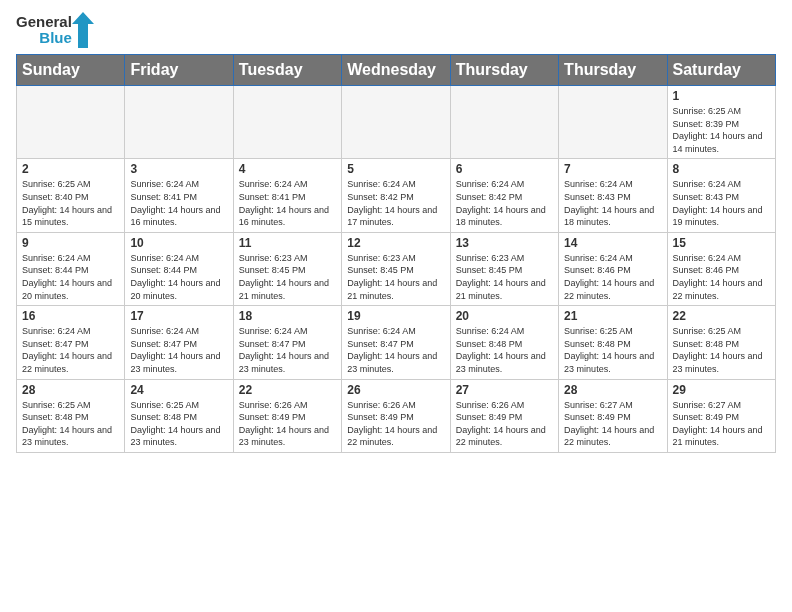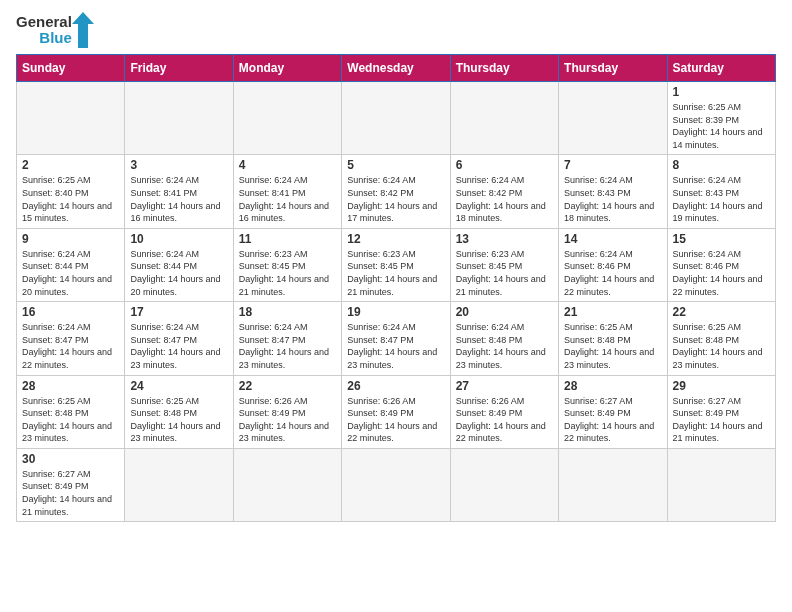--- a/index.html
+++ b/index.html
@@ -33,23 +33,23 @@
     .subtitle {
       font-size: 14px;
       color: #555;
     }
     .calendar {
       width: 100%;
       border-collapse: collapse;
       border: 1px solid #ccc;
     }
     .calendar th {
-      background: #be185d;
+      background: #737373;
       color: #fff;
-      font-size: 12px;
+      font-size: 16px;
       font-weight: bold;
       padding: 6px 5px;
       text-align: left;
       border: 1px solid #2c6db5;
     }
     .calendar td {
       vertical-align: top;
       border: 1px solid #ccc;
       padding: 3px 5px;
       width: calc(100% / 7);
@@ -97,21 +97,21 @@
     <div class="main-title"></div>
     <div class="subtitle"></div>
   </div>
 </div>
 
 <table class="calendar">
   <thead>
     <tr>
     <th>Sunday</th>
         <th>Friday</th>
-        <th>Monday</th>
+        <th>Tuesday</th>
         <th>Wednesday</th>
         <th>Thursday</th>
         <th>Thursday</th>
         <th>Saturday</th>
       </tr>
   </thead>
   <tbody id="calendar-body">
   <tr>
         <td class="empty"></td>
         <td class="empty"></td>
@@ -237,26 +237,14 @@
         </td>
         <td>
           <div class="day-number">28</div>
           <div class="day-info">Sunrise: 6:27 AM<br>Sunset: 8:49 PM<br>Daylight: 14 hours and 22 minutes.</div>
         </td>
         <td>
           <div class="day-number">29</div>
           <div class="day-info">Sunrise: 6:27 AM<br>Sunset: 8:49 PM<br>Daylight: 14 hours and 21 minutes.</div>
         </td>
       </tr>
-      <tr class="last-row">
-        <td>
-          <div class="day-number">30</div>
-          <div class="day-info">Sunrise: 6:27 AM<br>Sunset: 8:49 PM<br>Daylight: 14 hours and 21 minutes.</div>
-        </td>
-        <td class="empty"></td>
-        <td class="empty"></td>
-        <td class="empty"></td>
-        <td class="empty"></td>
-        <td class="empty"></td>
-        <td class="empty"></td>
-      </tr>
     </tbody>
 </table>
 
 </body></html>

